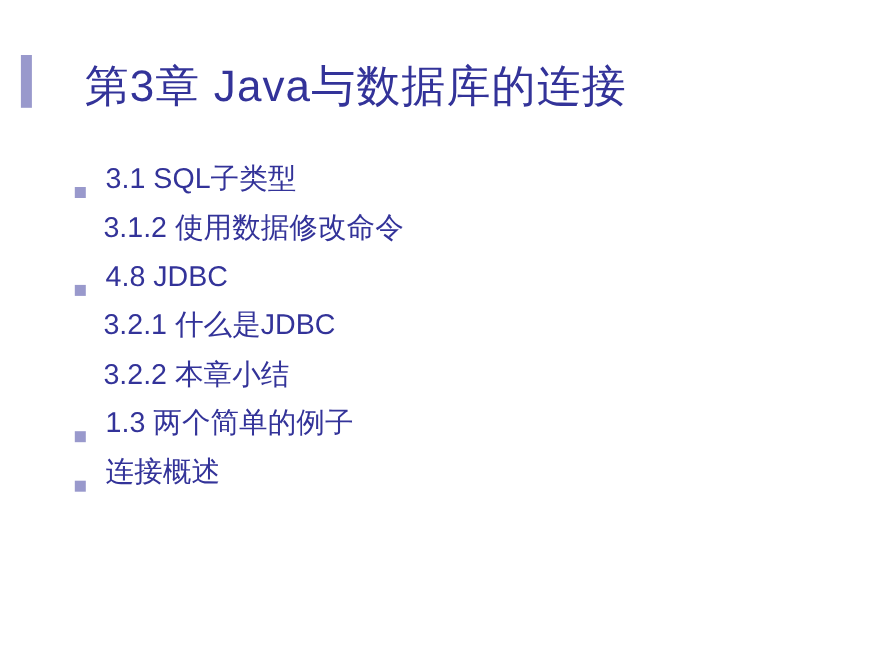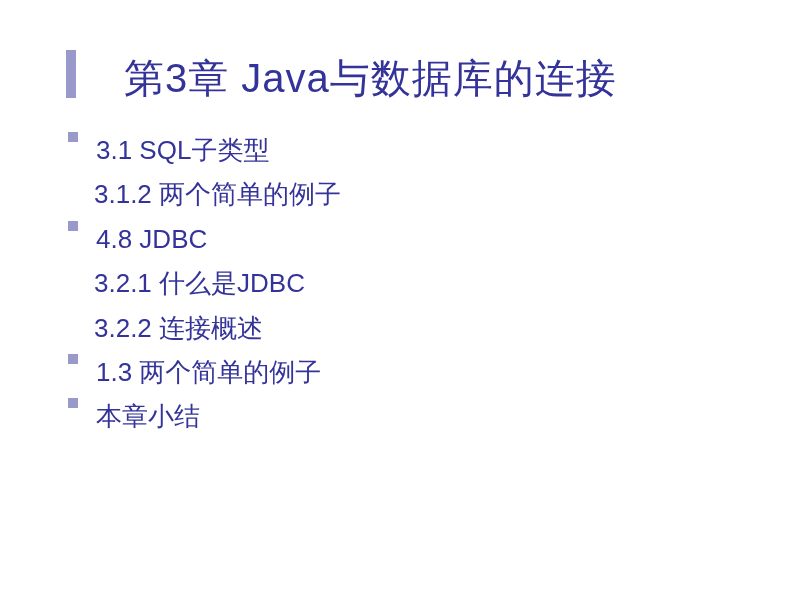--- a/index.html
+++ b/index.html
@@ -16,43 +16,43 @@
     }
     .slide {
       width: 100%;
       height: 100%;
       padding: 50px 0 0 0;
       position: relative;
     }
     .title-row {
       display: flex;
       align-items: flex-end;
-      margin-bottom: 18px;
-      padding-left: 66px;
+      margin-bottom: 30px;
+      padding-left: 19px;
     }
     .title-bar {
       width: 10px;
       height: 48px;
       background: #9999cc;
       margin-right: 48px;
       margin-bottom: 8px;
     }
     .title {
       color: #333399;
       font-size: 40px;
       font-weight: normal;
       letter-spacing: 1px;
     }
     .toc {
       padding-left: 68px;
       padding-top: 8px;
     }
     .toc-line {
       display: flex;
-      align-items: flex-start;
+      align-items: flex-end;
       margin-bottom: 8px;
     }
     .bullet {
       width: 10px;
       height: 10px;
       background: #9999cc;
       margin-right: 18px;
       flex-shrink: 0;
     }
     .toc-text {
@@ -80,36 +80,36 @@
     <div class="title-bar"></div>
     <h1 class="title">第3章 Java与数据库的连接</h1>
   </div>
   <div class="toc">
     <div class="toc-line indent-1">
       <div class="bullet"></div>
       <span class="toc-text">3.1 SQL子类型</span>
     </div>
     <div class="toc-line indent-2">
       <div class="bullet"></div>
-      <span class="toc-text">3.1.2 两个简单的例子</span>
+      <span class="toc-text">3.1.2 使用数据修改命令</span>
     </div>
     <div class="toc-line indent-1">
       <div class="bullet"></div>
       <span class="toc-text">4.8 JDBC</span>
     </div>
     <div class="toc-line indent-2">
       <div class="bullet"></div>
       <span class="toc-text">3.2.1 什么是JDBC</span>
     </div>
     <div class="toc-line indent-2">
       <div class="bullet"></div>
-      <span class="toc-text">3.2.2 连接概述</span>
+      <span class="toc-text">3.2.2 本章小结</span>
     </div>
     <div class="toc-line indent-1">
       <div class="bullet"></div>
       <span class="toc-text">1.3 两个简单的例子</span>
     </div>
     <div class="toc-line indent-1">
       <div class="bullet"></div>
-      <span class="toc-text">本章小结</span>
+      <span class="toc-text">连接概述</span>
     </div>
   </div>
 </div>
 
 </body></html>

